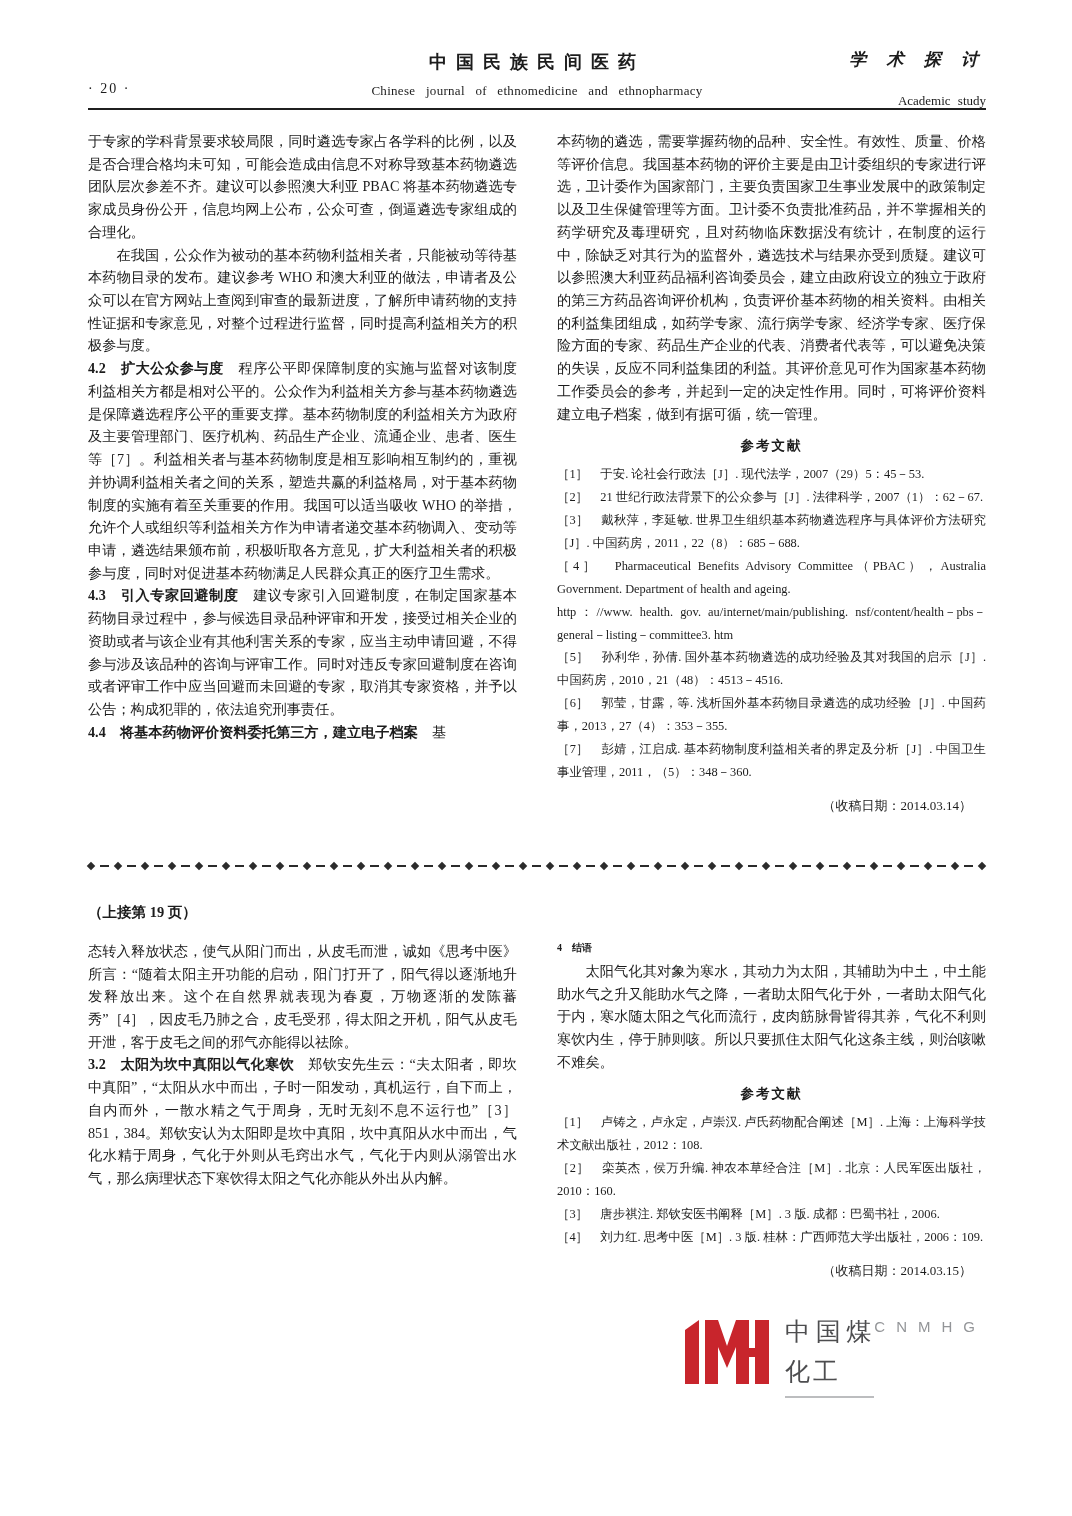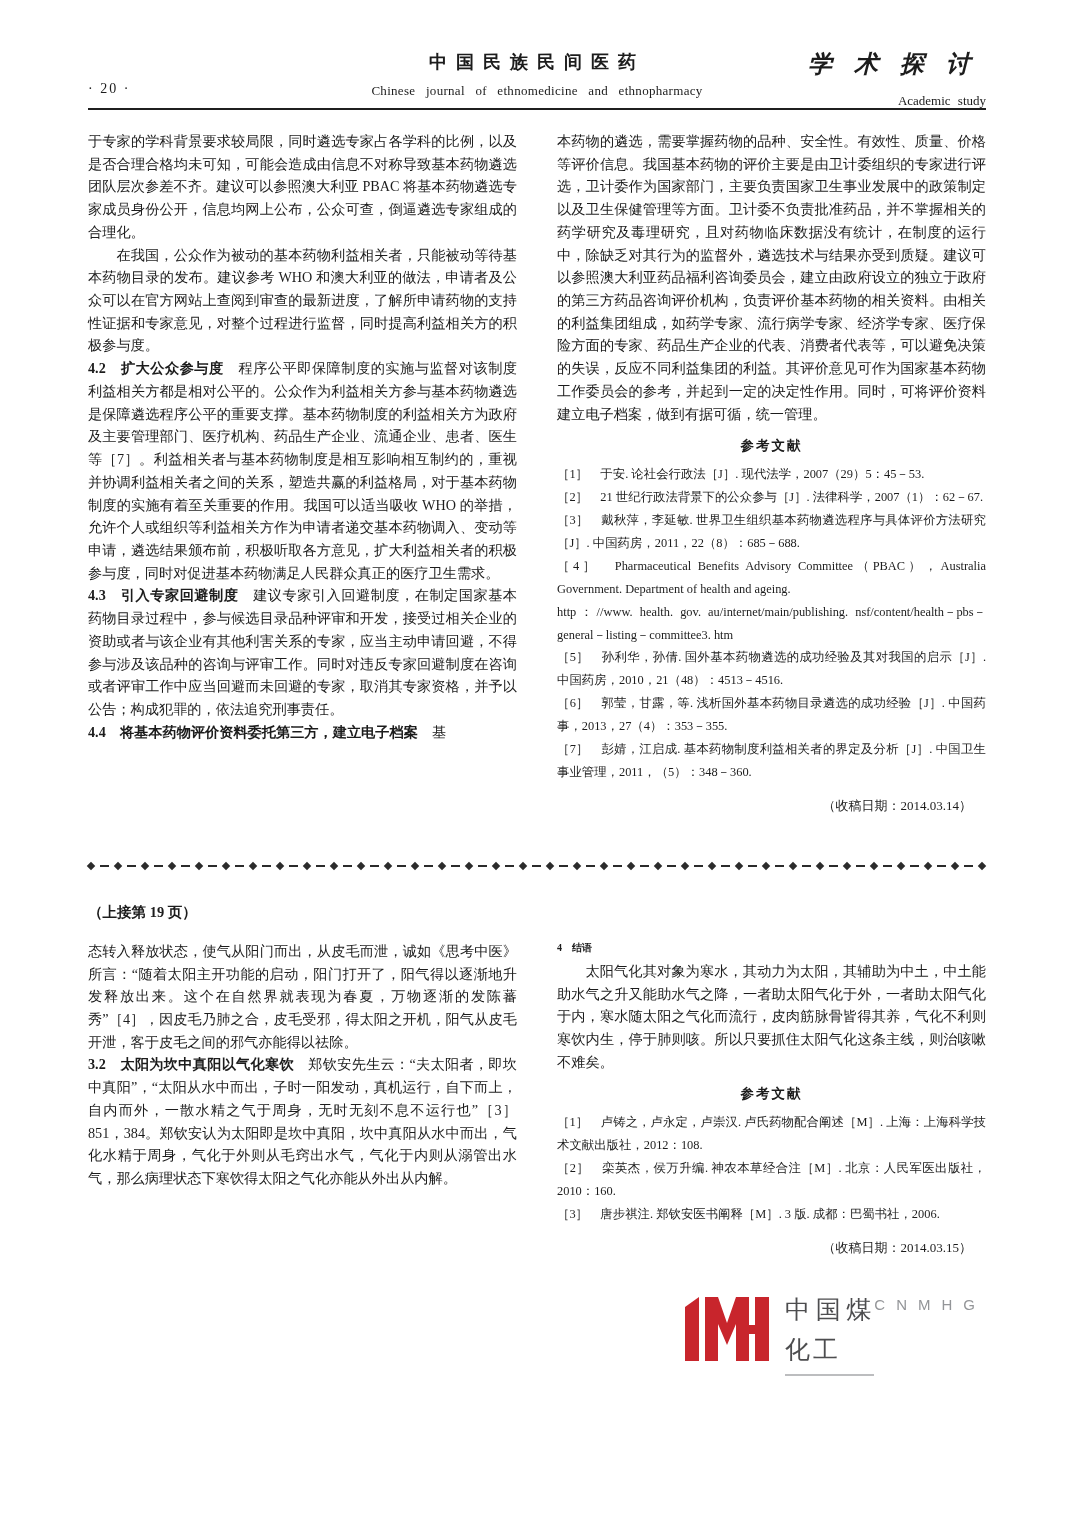--- a/index.html
+++ b/index.html
@@ -7,21 +7,21 @@
     width:1072px; height:1516px; overflow:hidden;
     font-family:"Liberation Serif","DejaVu Serif",serif;
     color:#1c1c1c;
   }
   .page { box-sizing:border-box; width:1072px; height:1516px; padding:50px 86px 0 88px; }
 
   
   .header { border-bottom:2px solid #1f1f1f; padding-bottom:9px; }
   .hdr-r1 { position:relative; text-align:center; height:26px; }
   .journal-cn { font-size:18px; font-weight:bold; letter-spacing:9px; }
-  .column-cn { position:absolute; right:8px; top:-2px; font-size:24px; font-weight:bold; font-style:italic; letter-spacing:8px; }
+  .column-cn { position:absolute; right:0; top:-2px; font-size:17px; font-weight:bold; font-style:italic; letter-spacing:8px; }
   .hdr-r2 { position:relative; text-align:center; margin-top:5px; height:18px; }
   .page-num { position:absolute; left:0; top:0; font-size:14px; letter-spacing:2px; }
   .journal-en { font-size:13px; word-spacing:7px; letter-spacing:0.3px; }
   .column-en { position:absolute; right:0; top:12px; font-size:13px; word-spacing:4px; }
 
   
   .cols { display:flex; gap:40px; }
   .col { flex:1 1 0; min-width:0; font-size:14.2px; line-height:1.6; text-align:justify; }
   .cols.top { margin-top:20px; }
   .para { margin:0; }
@@ -180,20 +180,21 @@
       <div>
 
       <p class="para indent"><b class="p-head"></b><span>太阳气化其对象为寒水，其动力为太阳，其辅助为中土，中土能助水气之升又能助水气之降，一者助太阳气化于外，一者助太阳气化于内，寒水随太阳之气化而流行，皮肉筋脉骨皆得其养，气化不利则寒饮内生，停于肺则咳。所以只要抓住太阳气化这条主线，则治咳嗽不难矣。</span></p>
         </div>
       <div class="refs-title">参考文献</div>
       <div class="refs">
 
       <p class="ref">［1］　卢铸之，卢永定，卢崇汉. 卢氏药物配合阐述［M］. 上海：上海科学技术文献出版社，2012：108.</p>
           <p class="ref">［2］　栾英杰，侯万升编. 神农本草经合注［M］. 北京：人民军医出版社，2010：160.</p>
           <p class="ref">［3］　唐步祺注. 郑钦安医书阐释［M］. 3 版. 成都：巴蜀书社，2006.</p>
+          <p class="ref">［4］　刘力红. 思考中医［M］. 3 版. 桂林：广西师范大学出版社，2006：109.</p>
         </div>
       <div class="received">（收稿日期：2014.03.15）</div>
 
       <div class="logo">
         <span class="logo-mark">
           <svg width="84" height="64" viewBox="0 0 84 64" xmlns="http://www.w3.org/2000/svg">
             <polygon fill="#c8252c" points="0,64 0,10 14,0 14,64"></polygon>
             <polygon fill="#c8252c" points="20,64 20,0 33,0 42,26 51,0 64,0 64,64 51,64 51,27 42,48 33,27 33,64"></polygon>
             <rect fill="#c8252c" x="70" y="0" width="14" height="64"></rect>
             <rect fill="#c8252c" x="60" y="28" width="12" height="9"></rect>

